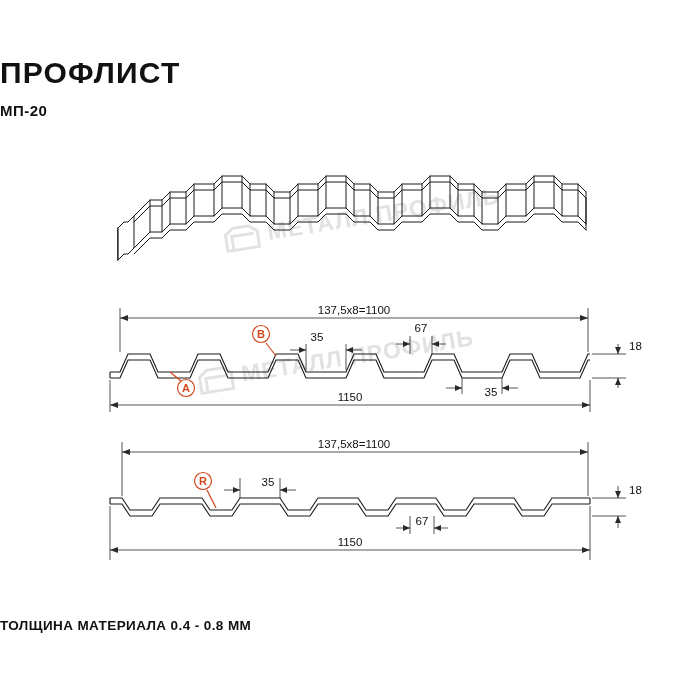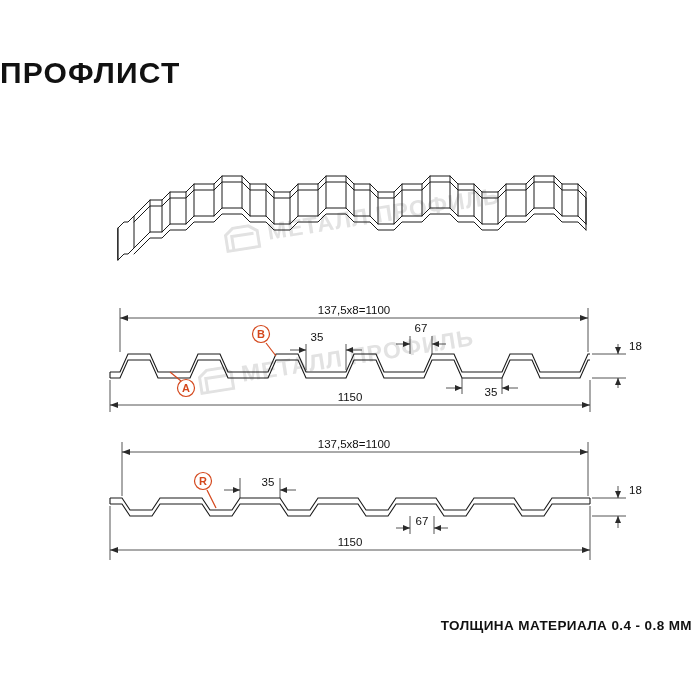--- a/index.html
+++ b/index.html
@@ -42,21 +42,21 @@
     margin-top: 12px;
     letter-spacing: 0.5px;
   }
 
   
   .footer-note {
     position: absolute;
     left: 0;
     top: 618px;
     width: 692px;
-    text-align: right;
+    text-align: left;
     font-size: 13.5px;
     font-weight: bold;
     letter-spacing: 0.4px;
     color: #111111;
   }
 
   
   .drawing {
     position: absolute;
     left: 0;
@@ -101,20 +101,21 @@
     <span class="wm-box">
       <svg width="36" height="26" viewBox="0 0 36 26">
         <path d="M2 24 L2 8 L10 2 L26 2 L34 8 L34 24 Z" fill="none" stroke="#e2e2e2" stroke-width="3"></path>
         <path d="M8 24 L8 10 L30 10" fill="none" stroke="#e2e2e2" stroke-width="3"></path>
       </svg>
     </span><span class="wm-text">МЕТАЛЛ ПРОФИЛЬ</span>
   </div>
 
   <div class="title-block">
     <div class="main-title">ПРОФЛИСТ</div>
+    <div class="sub-title">МП-20</div>
   </div>
 
   <svg class="drawing" width="700" height="700" viewBox="0 0 700 700" style="z-index:2;">
     <g fill="none" stroke="#1a1a1a" stroke-width="1" stroke-linejoin="round" stroke-linecap="round">
 
       <path d="M118,228 L124,222 L128,222 L134,216 L134,248 L128,254 L124,254 L118,260 Z"></path>
       <path d="M118,228 L118,260"></path>
 
       <path d="M134,216
                L150,200 L162,200 L170,192 L186,192 L194,184 L214,184 L222,176 L242,176

